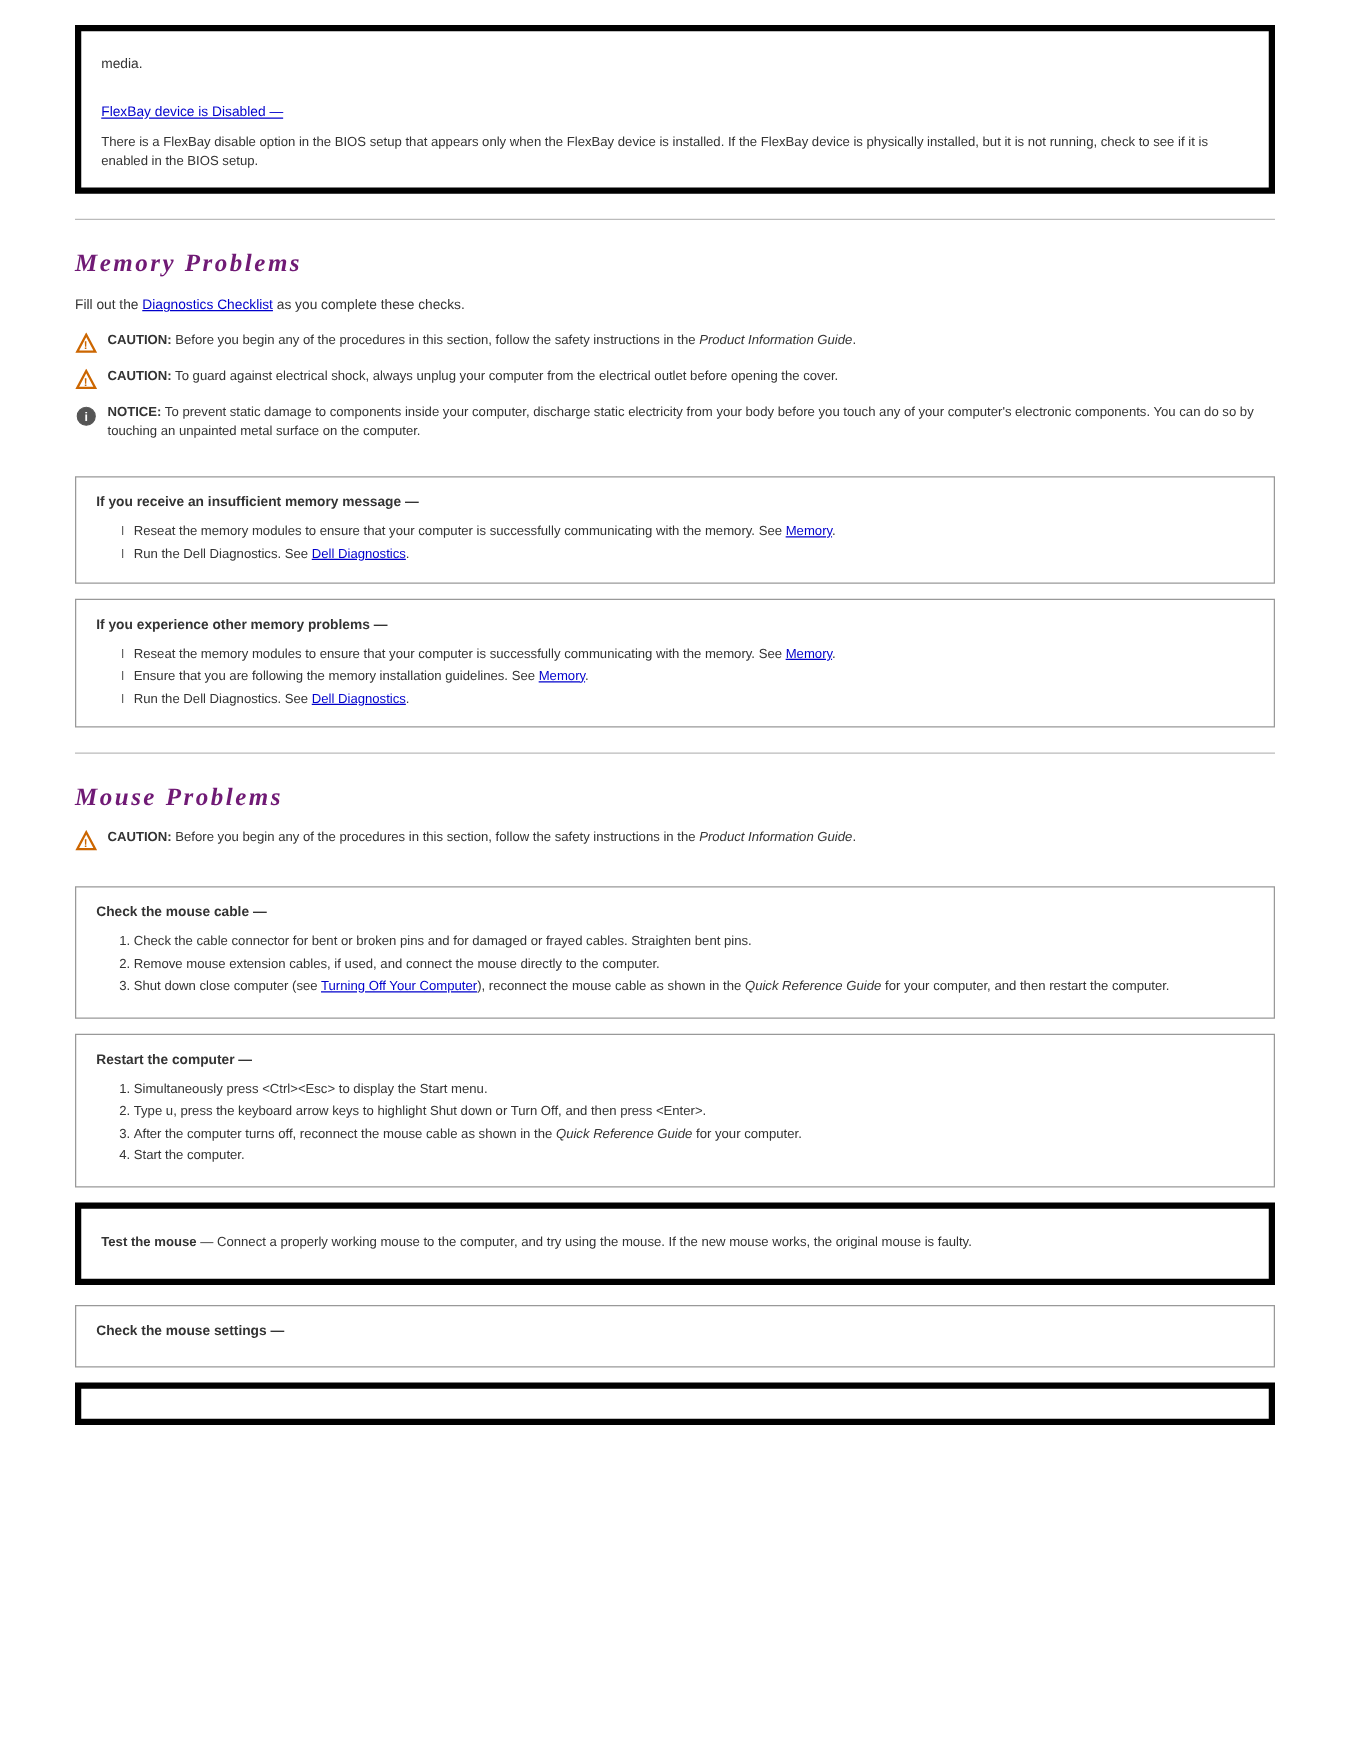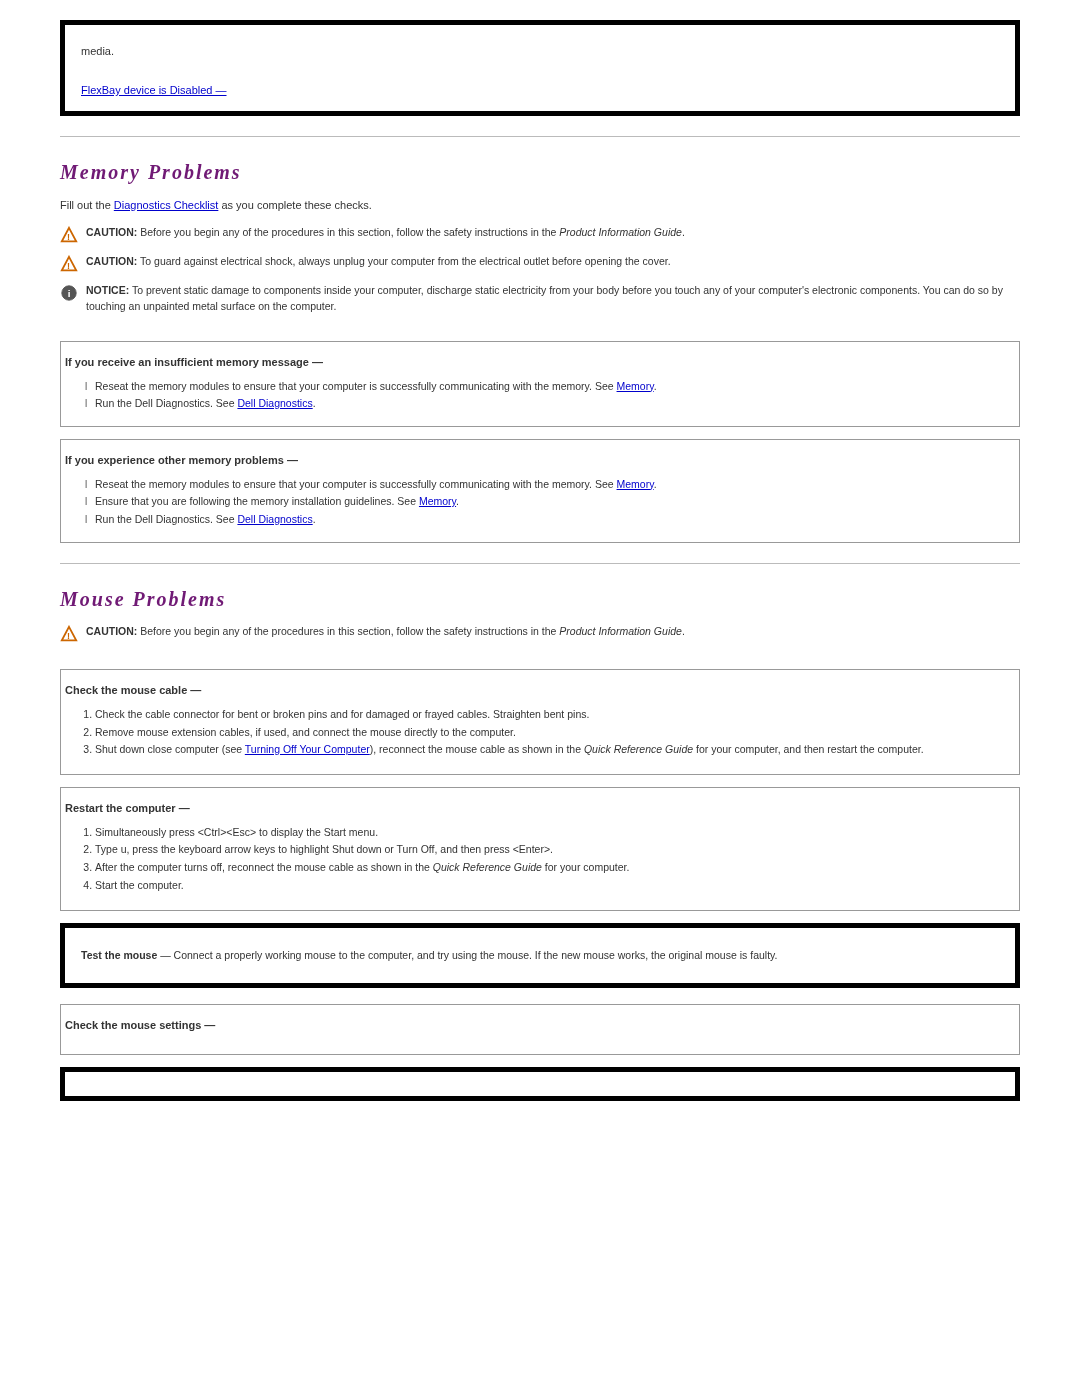--- a/index.html
+++ b/index.html
@@ -89,21 +89,21 @@
     ol.num-list {
       margin-left: 30px;
       margin-bottom: 4px;
     }
     ol.num-list li {
       font-size: 10.5px;
       margin-bottom: 2px;
     }
     .inner-box {
       border: 1px solid #999;
-      padding: 12px 4px;
+      padding: 12px 16px;
       margin-bottom: 12px;
     }
     .media-text {
       font-size: 11px;
       color: #333;
       padding: 6px 0;
     }
     .test-mouse-text {
       font-size: 10.5px;
       padding: 8px 0;
@@ -113,20 +113,21 @@
 <body>
 
 
 
 
 <div class="section-box">
   <p class="media-text">media.</p>
   <br>
   <div>
     <a class="flex-bay-link">FlexBay device is Disabled —</a>
+    <p style="font-size:10.5px; margin-top:8px;">There is a FlexBay disable option in the BIOS setup that appears only when the FlexBay device is installed. If the FlexBay device is physically installed, but it is not running, check to see if it is enabled in the BIOS setup.</p>
   </div>
 </div>
 
 <hr class="hr-divider">
 
 
 <h2 class="section-title">Memory Problems</h2>
 
 <p style="font-size:11px; margin-bottom:12px;">
   <span>Fill out the </span><a class="link">Diagnostics Checklist</a><span> as you complete these checks.</span>

